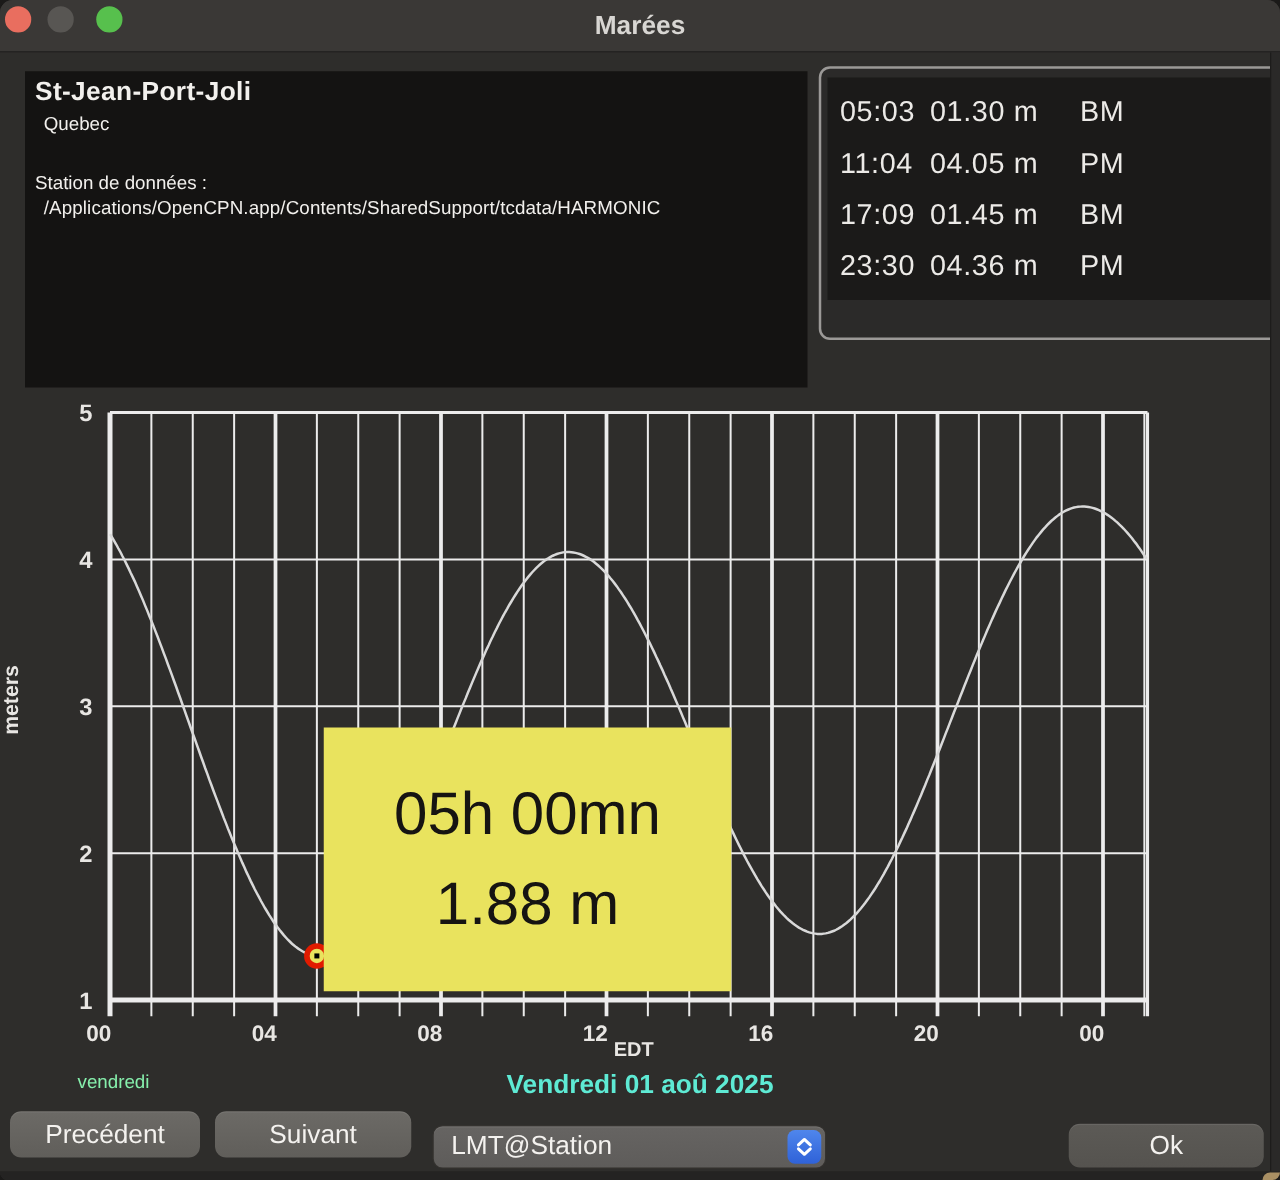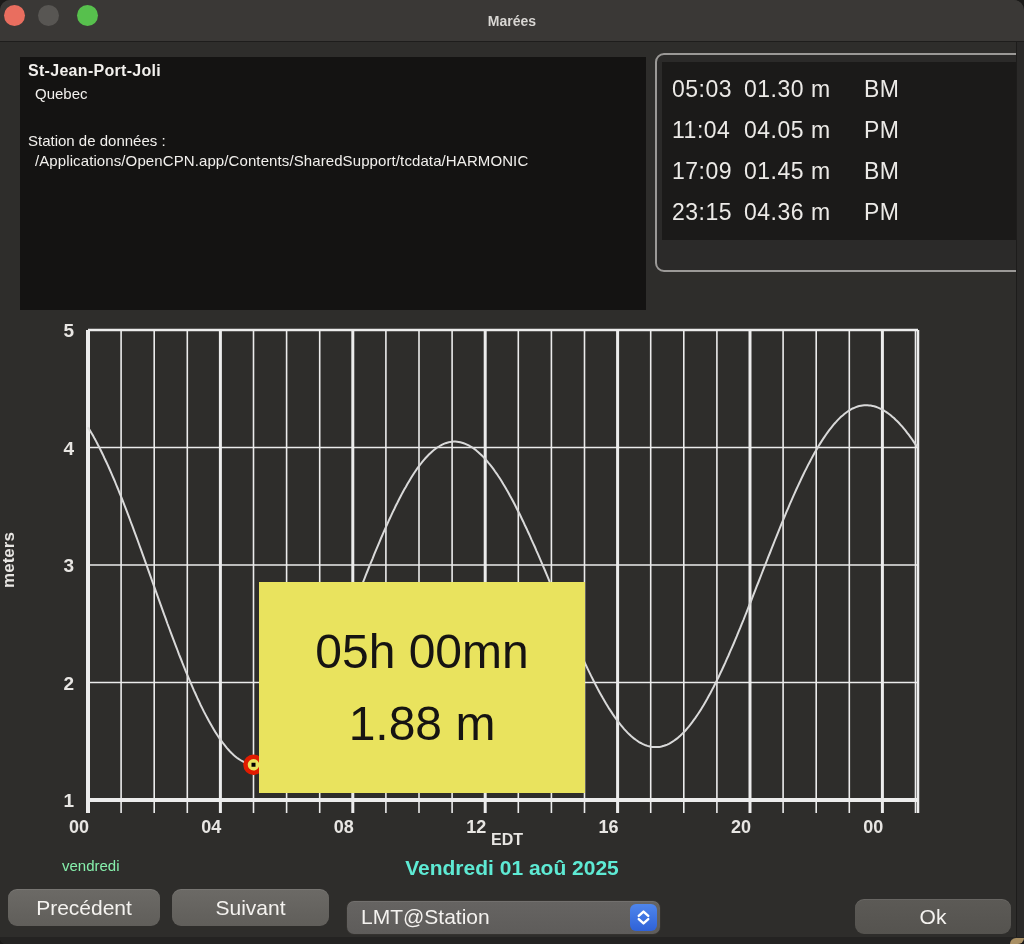--- a/index.html
+++ b/index.html
@@ -12,28 +12,28 @@
   .titlebar{
     position:absolute;left:0;top:0;width:100%;height:42px;
     background:#3a3836;border-bottom:1px solid #1e1d1c;
   }
   .tl-btn{position:absolute;top:5px;width:21px;height:21px;border-radius:50%;}
   .tl-close{left:4px;background:var(--tl-red,#e96e5f);}
   .tl-min{left:38px;background:var(--tl-gray,#585653);}
   .tl-zoom{left:77px;background:var(--tl-green,#57c04d);}
   .win-title{
     position:absolute;left:0;right:0;top:0;height:46px;line-height:42px;
-    text-align:center;color:#d8d6d3;font-size:14px;font-weight:bold;
+    text-align:center;color:#d8d6d3;font-size:21px;font-weight:bold;
   }
   
   .station-panel{
     position:absolute;left:20px;top:57px;width:626px;height:253px;
     background:#141312;color:#f2f0ed;padding:5px 8px;
   }
-  .station-name{font-size:16px;font-weight:bold;letter-spacing:.3px;}
+  .station-name{font-size:21px;font-weight:bold;letter-spacing:.3px;}
   .station-region{font-size:15px;margin:5px 0 0 7px;}
   .station-source-label{font-size:15px;margin-top:30px;}
   .station-source-path{font-size:15px;margin:3px 0 0 7px;letter-spacing:.1px;}
   
   .tide-box{
     position:absolute;left:655px;top:53px;width:397px;height:219px;
     border:2px solid #9b9997;border-radius:9px;background:#2b2a29;
   }
   .tide-list{
     position:absolute;left:5px;top:7px;right:5px;height:178px;
@@ -116,21 +116,21 @@
       <div class="tide-row">
         <span class="tide-time">05:03</span><span class="tide-height">01.30 m</span><span class="tide-type">BM</span>
       </div>
       <div class="tide-row">
         <span class="tide-time">11:04</span><span class="tide-height">04.05 m</span><span class="tide-type">PM</span>
       </div>
       <div class="tide-row">
         <span class="tide-time">17:09</span><span class="tide-height">01.45 m</span><span class="tide-type">BM</span>
       </div>
       <div class="tide-row">
-        <span class="tide-time">23:15</span><span class="tide-height">04.36 m</span><span class="tide-type">PM</span>
+        <span class="tide-time">23:30</span><span class="tide-height">04.36 m</span><span class="tide-type">PM</span>
       </div>
     </div>
   </div>
 
   <svg id="chart-svg" xmlns="http://www.w3.org/2000/svg">
       <line x1="88" y1="330" x2="88" y2="800" stroke="#ececec" stroke-width="4"></line>
       <line x1="88" y1="800" x2="88" y2="813" stroke="#ececec" stroke-width="4"></line>
       <line x1="121.1" y1="330" x2="121.1" y2="800" stroke="#ececec" stroke-width="1.6"></line>
       <line x1="121.1" y1="800" x2="121.1" y2="813" stroke="#ececec" stroke-width="1.6"></line>
       <line x1="154.2" y1="330" x2="154.2" y2="800" stroke="#ececec" stroke-width="1.6"></line>

